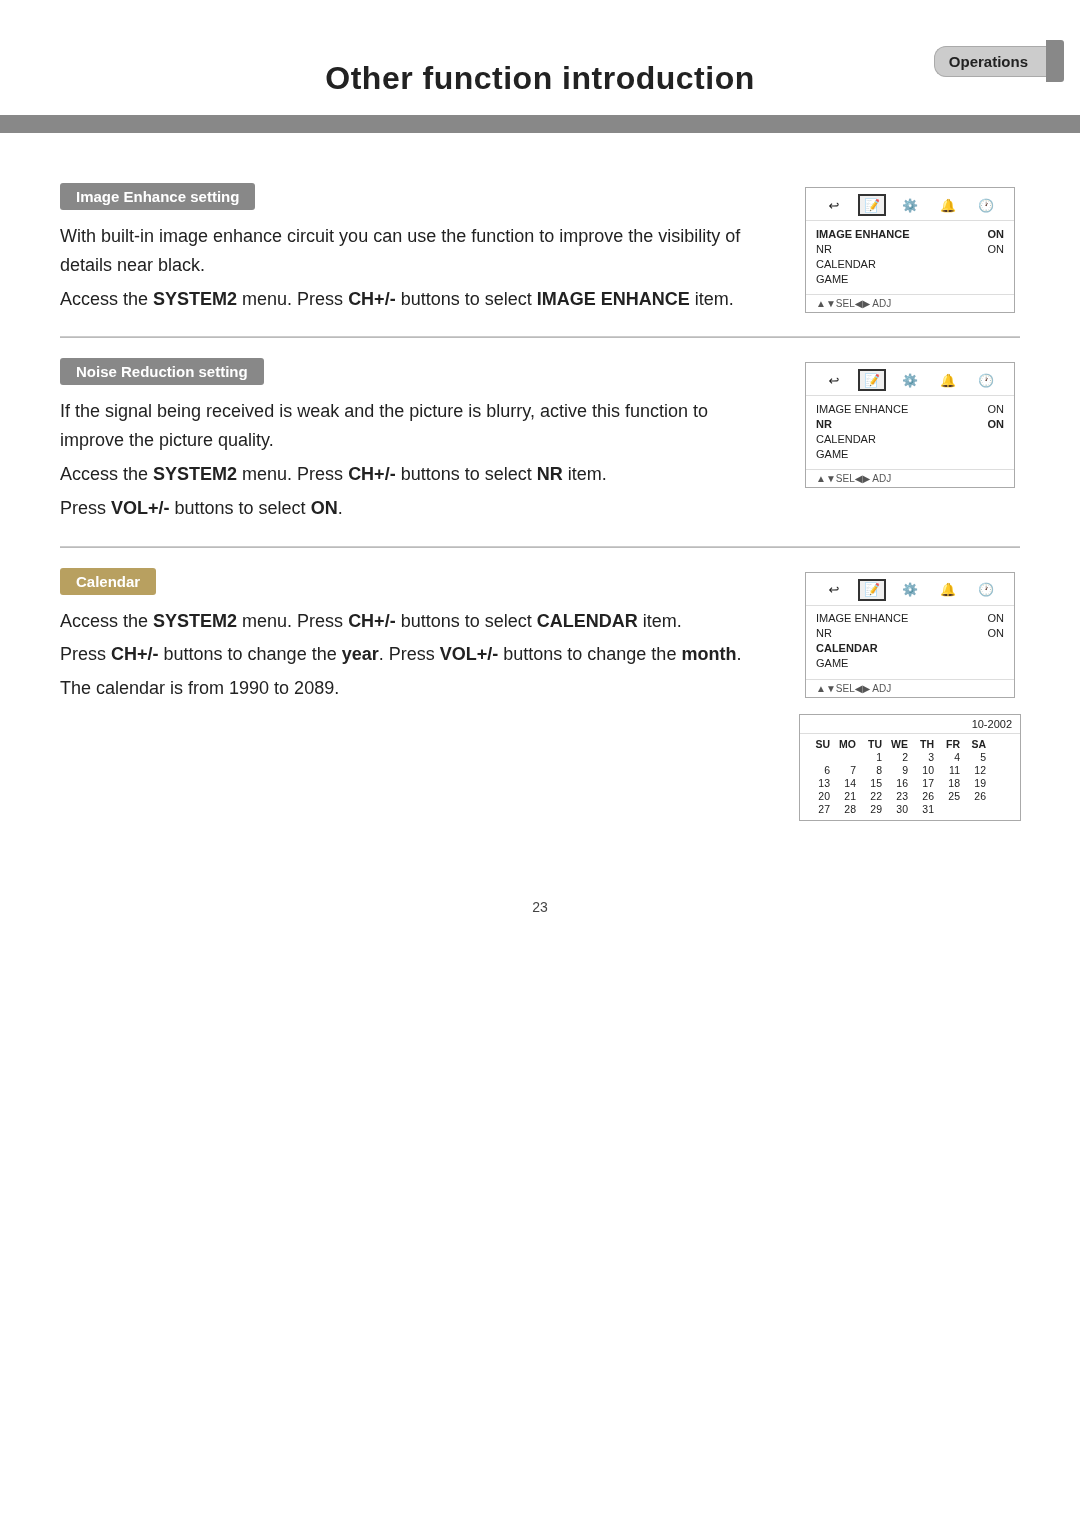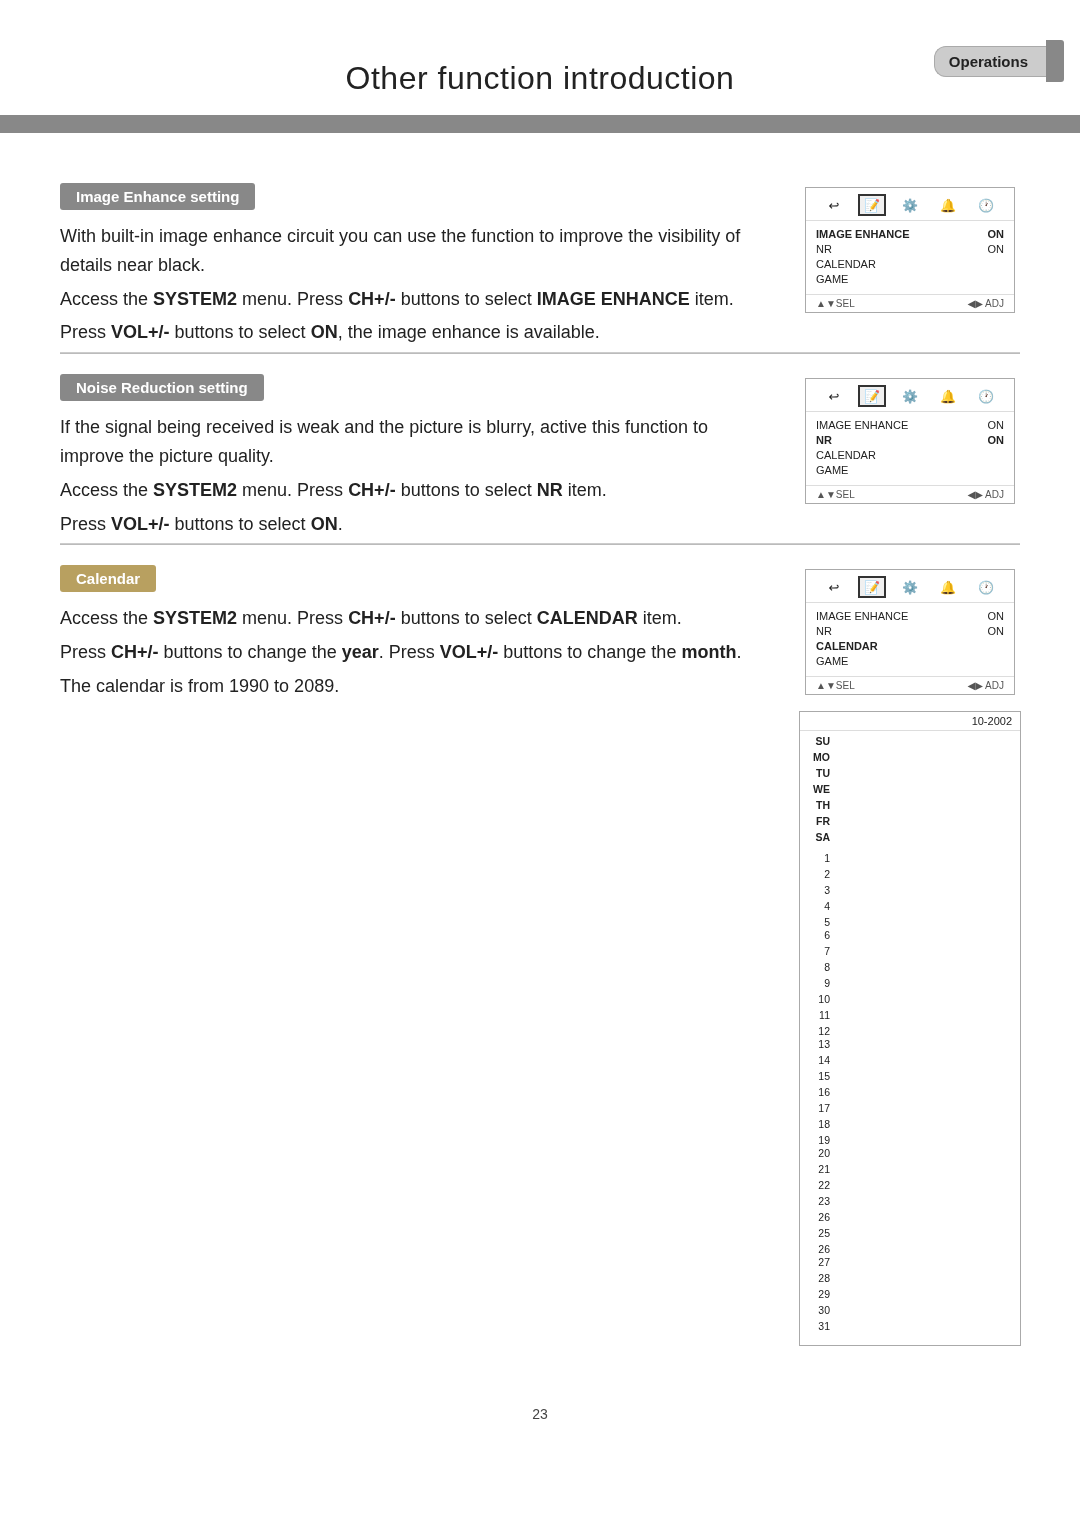--- a/index.html
+++ b/index.html
@@ -35,21 +35,21 @@
       width: 18px;
       background: #888;
       height: 42px;
       border-radius: 0 3px 3px 0;
     }
 
     
     .page-title {
       text-align: center;
       font-size: 32px;
-      font-weight: normal;
+      font-weight: bold;
       padding: 60px 0 0 0;
       letter-spacing: 0.5px;
     }
 
     
     .title-bar {
       width: 100%;
       height: 18px;
       background: #888;
       margin-top: 18px;
@@ -59,20 +59,21 @@
     .content {
       padding: 30px 60px 30px 60px;
     }
 
     
     .section {
       display: flex;
       flex-direction: row;
       gap: 30px;
       margin-bottom: 0;
+      padding-bottom: 18px;
       border-bottom: 1px solid #ccc;
       margin-bottom: 0;
     }
     .section-left {
       flex: 1;
     }
     .section-right {
       width: 220px;
       flex-shrink: 0;
       display: flex;
@@ -145,21 +146,21 @@
       justify-content: space-between;
       padding: 1.5px 0;
       font-size: 11px;
     }
     .menu-row.bold-row {
       font-weight: bold;
     }
     .menu-nav {
       display: flex;
       flex-direction: row;
-      justify-content: space-between;
+      justify-content: flex-start;
       border-top: 1px solid #ddd;
       padding: 3px 10px 3px 10px;
       font-size: 10px;
       color: #555;
       margin-top: 4px;
     }
 
     
     .calendar-box {
       border: 1.5px solid #aaa;
@@ -173,21 +174,21 @@
       text-align: right;
       padding: 3px 8px;
       font-size: 11px;
       border-bottom: 1px solid #ddd;
     }
     .calendar-body {
       padding: 4px 8px;
     }
     .calendar-row {
       display: flex;
-      flex-direction: column;
+      flex-direction: row;
       gap: 4px;
       margin-bottom: 1px;
     }
     .cal-cell {
       width: 22px;
       text-align: right;
       font-size: 10.5px;
     }
     .cal-header-cell {
       width: 22px;
@@ -231,23 +232,20 @@
 
   <div class="section-gap"></div>
   <div class="section">
     <div class="section-left">
       <div class="section-heading">Image Enhance setting</div>
       <p class="section-text">
         With built-in image enhance circuit you can use the function to improve the visibility of details near black.
       </p>
       <p class="section-text">
         Access the <b>SYSTEM2</b> menu. Press <b>CH+/-</b> buttons to select <b>IMAGE ENHANCE</b> item.
-      </p>
-      <p class="section-text">
-        Press <b>VOL+/-</b> buttons to select <b>ON</b>, the image enhance is available.
       </p>
     </div>
     <div class="section-right">
       <div class="menu-box">
         <div class="menu-icons">
           <div class="menu-icon">
               <span style="font-size:13px;">↩</span>
             </div>
           <div class="menu-icon active">
               <span style="font-size:13px;">📝</span>

